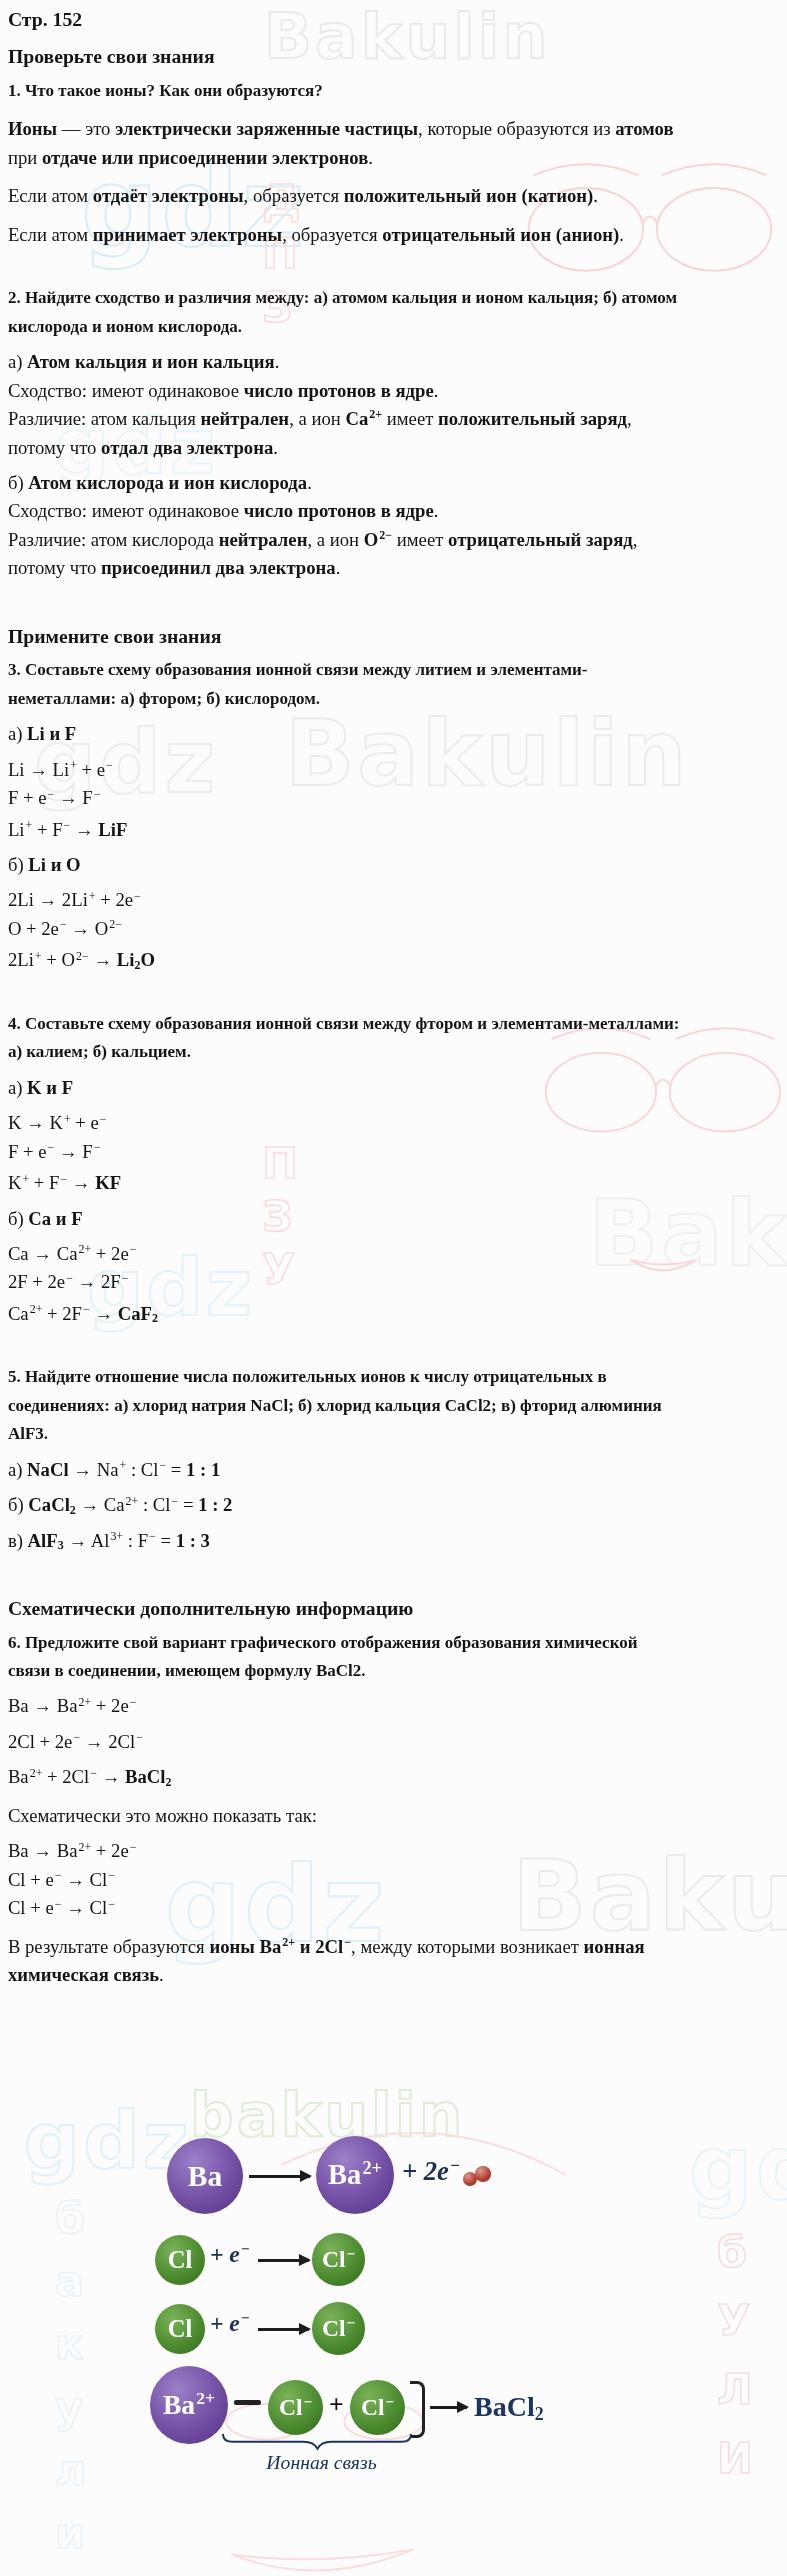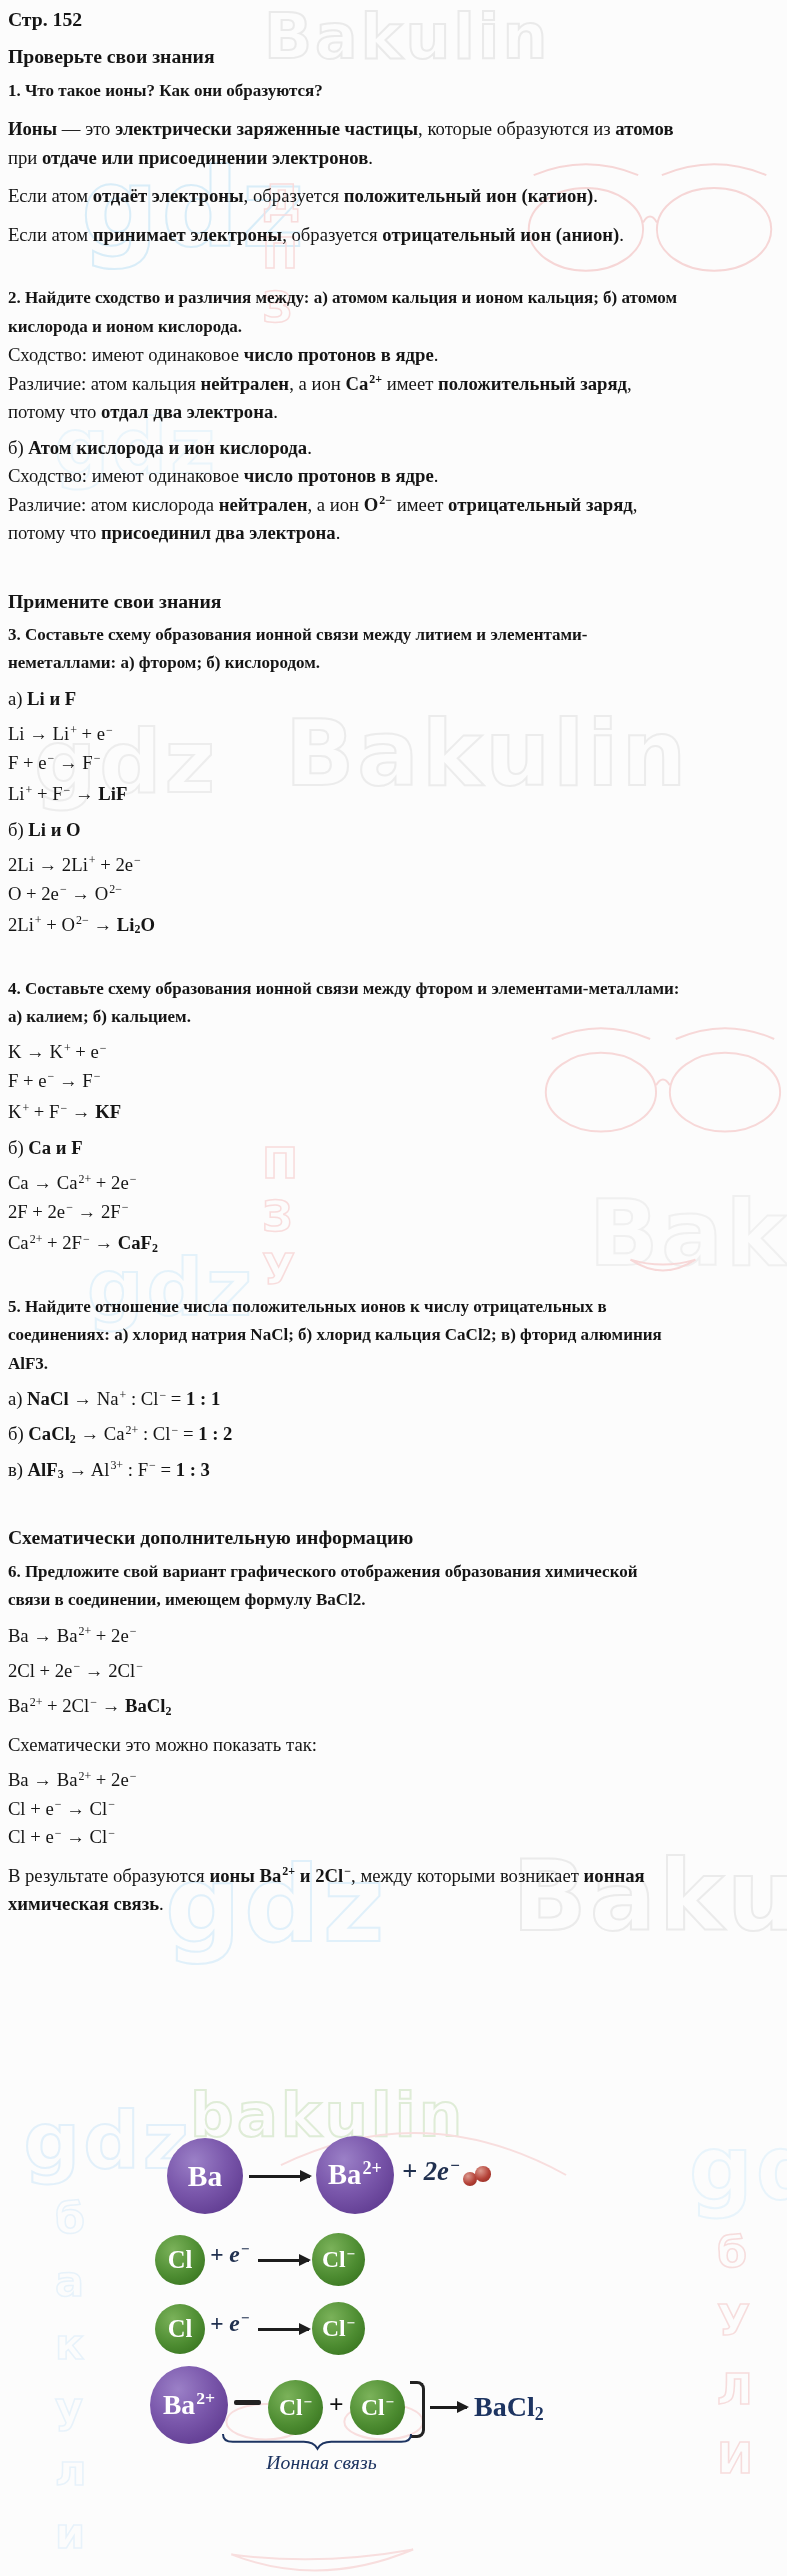--- a/index.html
+++ b/index.html
@@ -116,36 +116,38 @@
 </div>
 
 <div class="content">
     <div class="blk title"><span class="bold">Стр. 152</span></div>
     <div class="blk section"><span class="bold">Проверьте свои знания</span></div>
     <div class="blk question"><span class="bold">1. Что такое ионы? Как они образуются?</span></div>
     <div class="blk para"><span class="bold">Ионы</span><span> — это </span><span class="bold">электрически заряженные частицы</span><span>, которые образуются из </span><span class="bold">атомов</span><span> при </span><span class="bold">отдаче или присоединении электронов</span><span>.</span></div>
     <div class="blk para"><span>Если атом </span><span class="bold">отдаёт электроны</span><span>, образуется </span><span class="bold">положительный ион (катион)</span><span>.</span></div>
     <div class="blk para"><span>Если атом </span><span class="bold">принимает электроны</span><span>, образуется </span><span class="bold">отрицательный ион (анион)</span><span>.</span></div>
     <div class="blk question"><span class="bold">2. Найдите сходство и различия между: а) атомом кальция и ионом кальция; б) атомом кислорода и ионом кислорода.</span></div>
+    <div class="blk item"><span>а) </span><span class="bold">Атом кальция и ион кальция</span><span>.</span></div>
     <div class="blk line"><span>Сходство: имеют одинаковое </span><span class="bold">число протонов в ядре</span><span>.</span></div>
     <div class="blk line"><span>Различие: атом кальция </span><span class="bold">нейтрален</span><span>, а ион </span><span class="bold">Ca<sup>2+</sup></span><span> имеет </span><span class="bold">положительный заряд</span><span>, потому что </span><span class="bold">отдал два электрона</span><span>.</span></div>
     <div class="blk item"><span>б) </span><span class="bold">Атом кислорода и ион кислорода</span><span>.</span></div>
     <div class="blk line"><span>Сходство: имеют одинаковое </span><span class="bold">число протонов в ядре</span><span>.</span></div>
     <div class="blk line"><span>Различие: атом кислорода </span><span class="bold">нейтрален</span><span>, а ион </span><span class="bold">O<sup>2−</sup></span><span> имеет </span><span class="bold">отрицательный заряд</span><span>, потому что </span><span class="bold">присоединил два электрона</span><span>.</span></div>
     <div class="blk section"><span class="bold">Примените свои знания</span></div>
     <div class="blk question"><span class="bold">3. Составьте схему образования ионной связи между литием и элементами-неметаллами: а) фтором; б) кислородом.</span></div>
     <div class="blk item"><span>а) </span><span class="bold">Li и F</span></div>
     <div class="blk eqf"><span>Li → Li<sup>+</sup> + e<sup>−</sup></span></div>
     <div class="blk eq"><span>F + e<sup>−</sup> → F<sup>−</sup></span></div>
     <div class="blk res"><span>Li<sup>+</sup> + F<sup>−</sup> → </span><span class="bold">LiF</span></div>
     <div class="blk item"><span>б) </span><span class="bold">Li и O</span></div>
     <div class="blk eqf"><span>2Li → 2Li<sup>+</sup> + 2e<sup>−</sup></span></div>
     <div class="blk eq"><span>O + 2e<sup>−</sup> → O<sup>2−</sup></span></div>
     <div class="blk res"><span>2Li<sup>+</sup> + O<sup>2−</sup> → </span><span class="bold">Li<sub>2</sub>O</span></div>
     <div class="blk question"><span class="bold">4. Составьте схему образования ионной связи между фтором и элементами-металлами: а) калием; б) кальцием.</span></div>
+    <div class="blk item"><span>а) </span><span class="bold">K и F</span></div>
     <div class="blk eqf"><span>K → K<sup>+</sup> + e<sup>−</sup></span></div>
     <div class="blk eq"><span>F + e<sup>−</sup> → F<sup>−</sup></span></div>
     <div class="blk res"><span>K<sup>+</sup> + F<sup>−</sup> → </span><span class="bold">KF</span></div>
     <div class="blk item"><span>б) </span><span class="bold">Ca и F</span></div>
     <div class="blk eqf"><span>Ca → Ca<sup>2+</sup> + 2e<sup>−</sup></span></div>
     <div class="blk eq"><span>2F + 2e<sup>−</sup> → 2F<sup>−</sup></span></div>
     <div class="blk res"><span>Ca<sup>2+</sup> + 2F<sup>−</sup> → </span><span class="bold">CaF<sub>2</sub></span></div>
     <div class="blk question"><span class="bold">5. Найдите отношение числа положительных ионов к числу отрицательных в соединениях: а) хлорид натрия NaCl; б) хлорид кальция CaCl2; в) фторид алюминия AlF3.</span></div>
     <div class="blk ratio"><span>а) </span><span class="bold">NaCl</span><span> → Na<sup>+</sup> : Cl<sup>−</sup> = </span><span class="bold">1 : 1</span></div>
     <div class="blk ratio"><span>б) </span><span class="bold">CaCl<sub>2</sub></span><span> → Ca<sup>2+</sup> : Cl<sup>−</sup> = </span><span class="bold">1 : 2</span></div>

